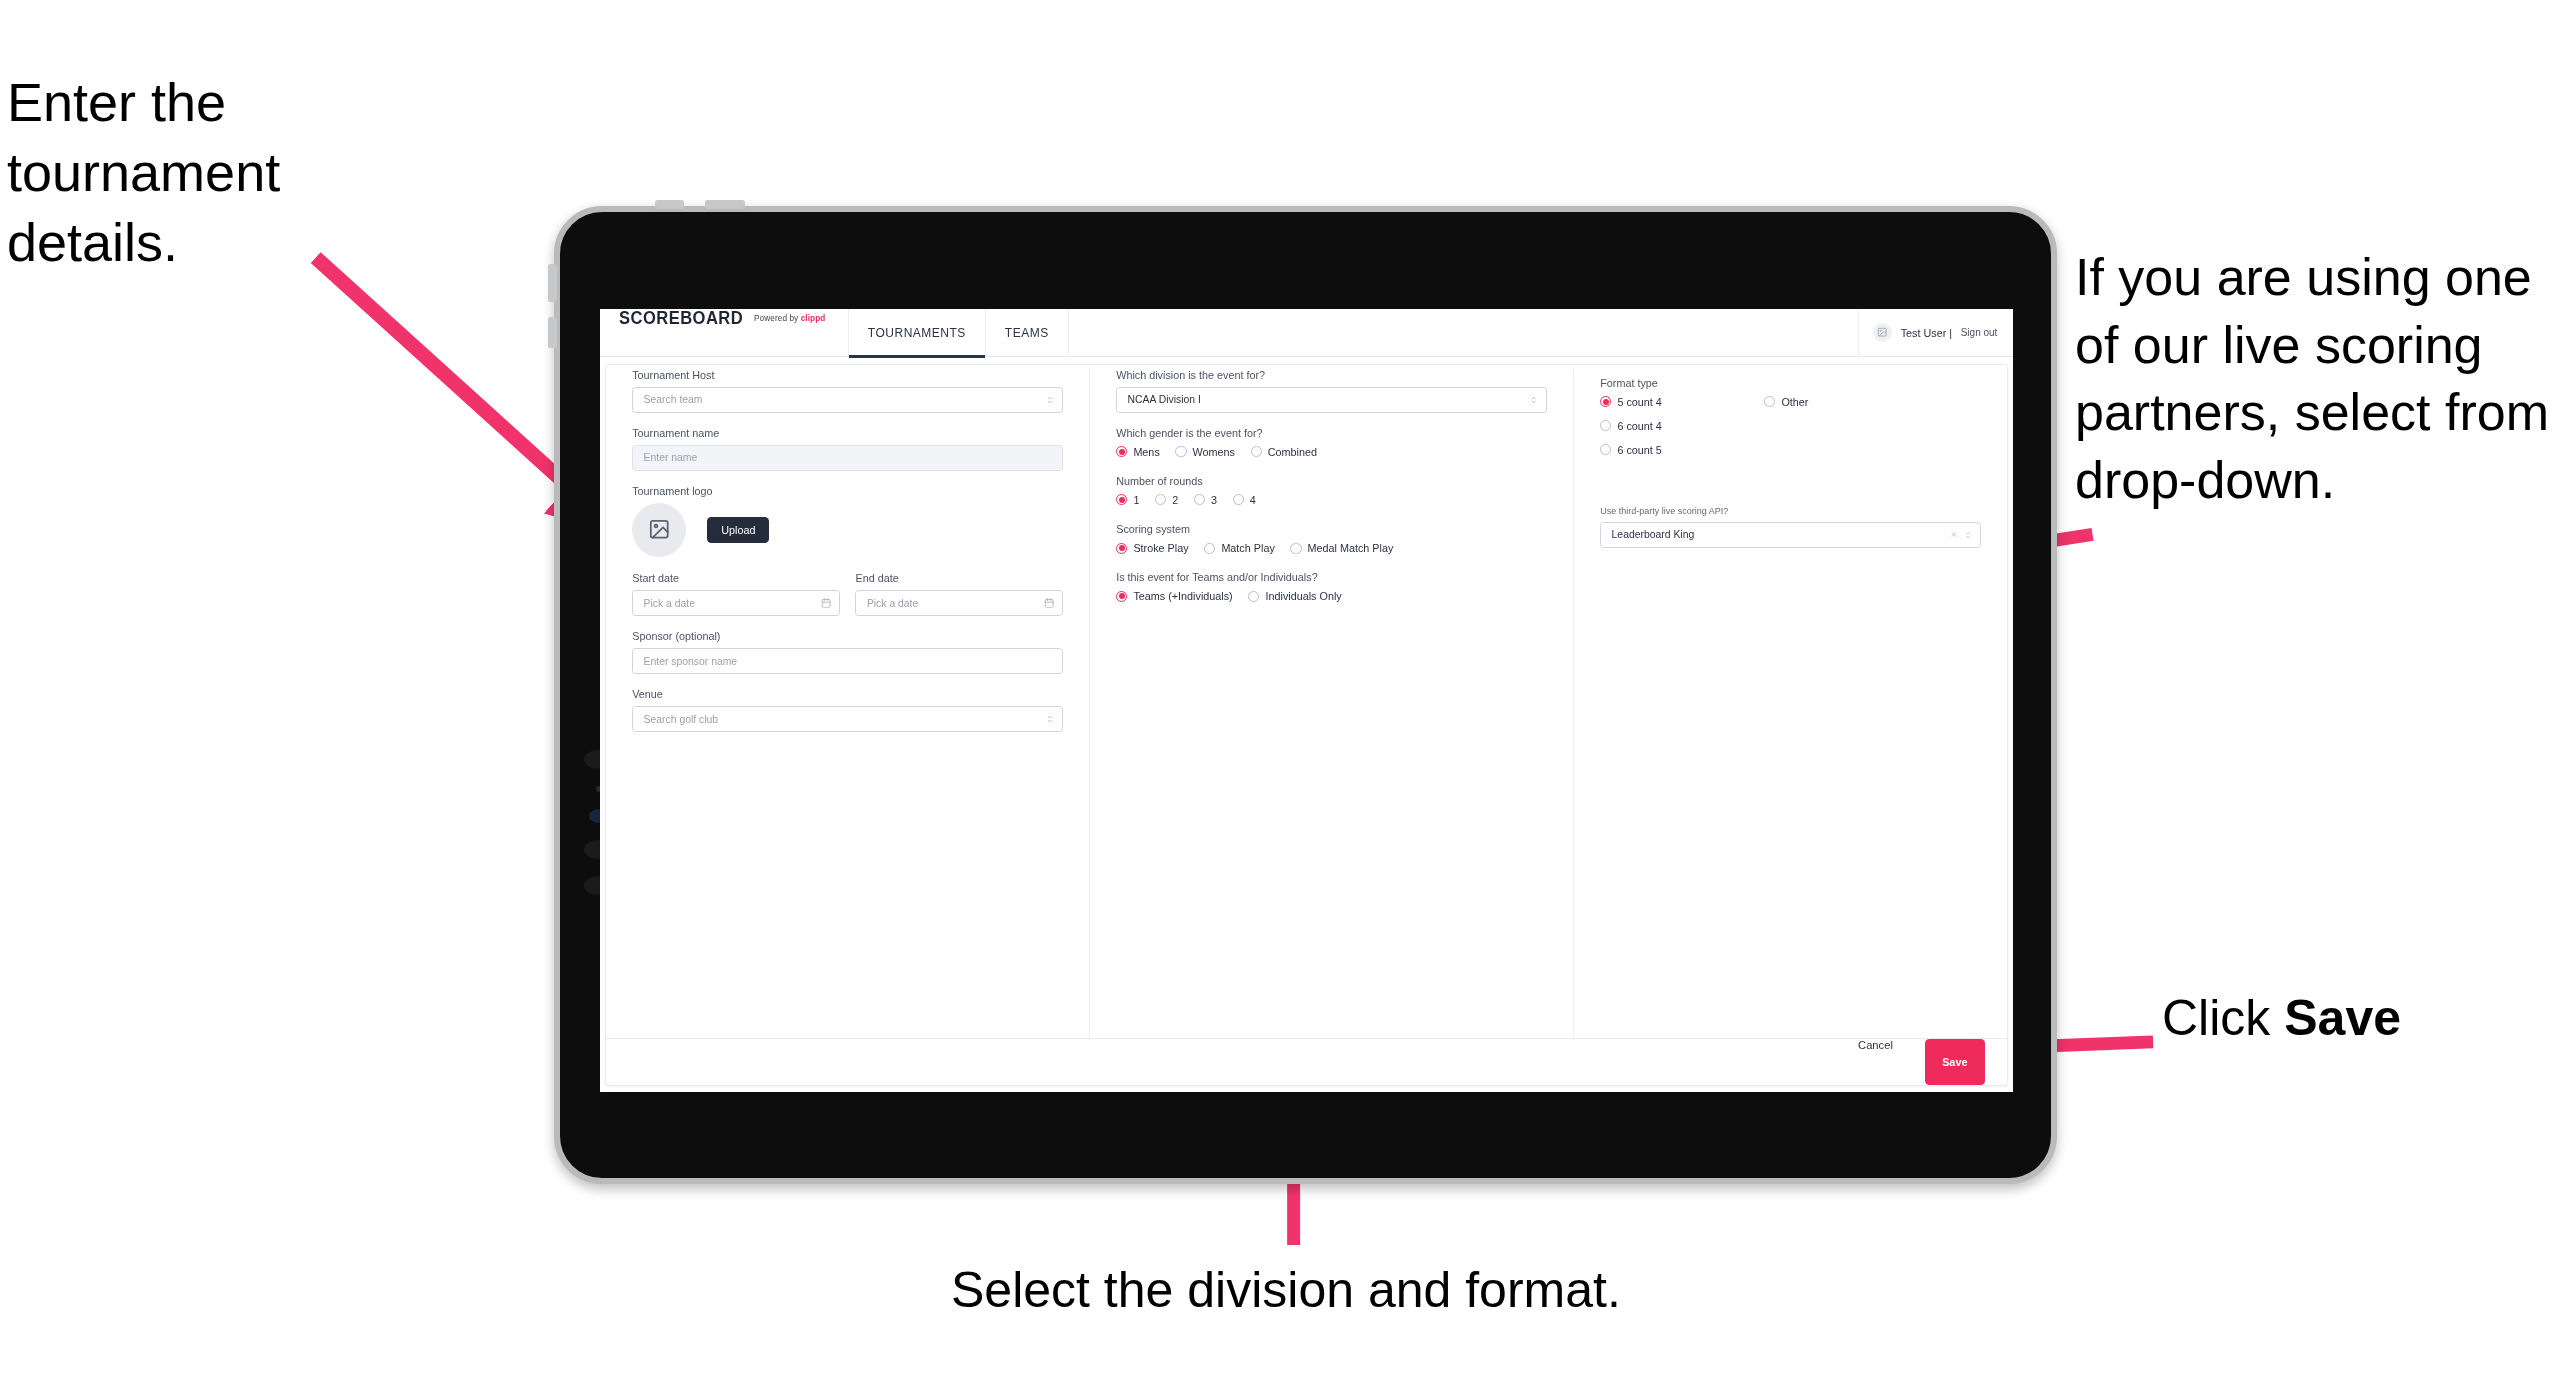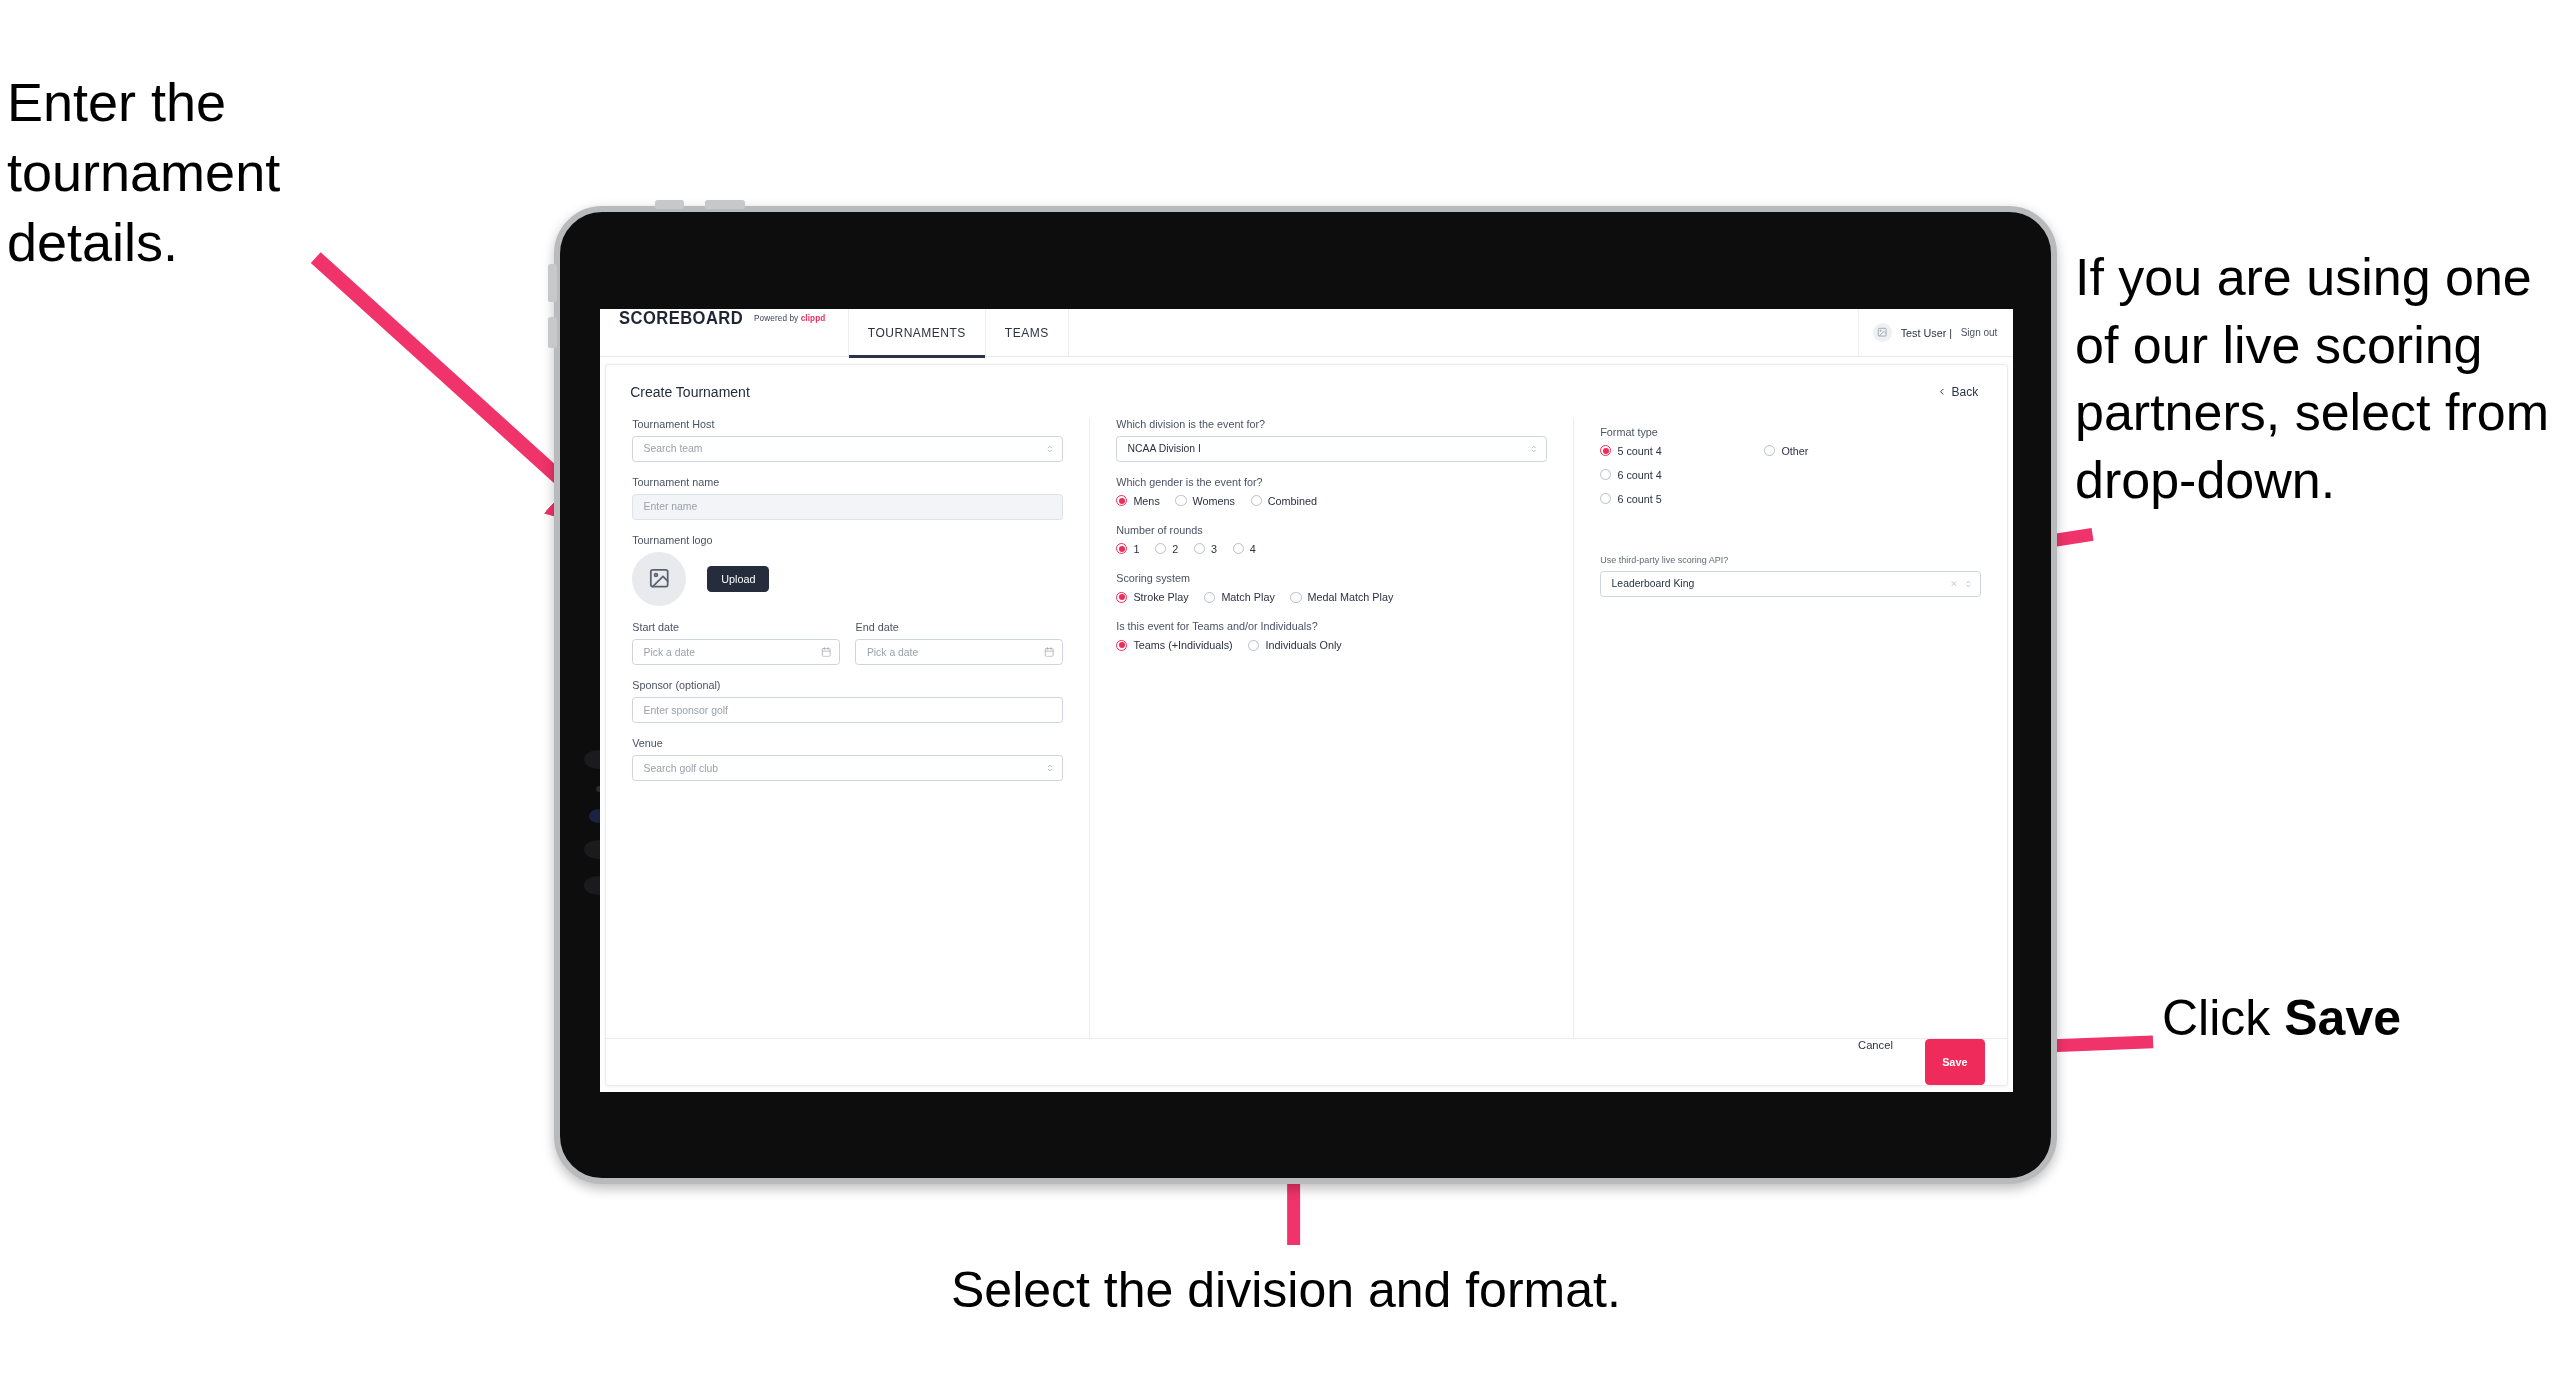--- a/index.html
+++ b/index.html
@@ -274,29 +274,20 @@
               <path d="M21 15l-5-5L5 21"></path>
             </svg>
           </div>
           <span id="user-name">Test User |</span>
           <span id="sign-out">Sign out</span>
         </div>
       </div>
 
       <div id="card">
 
-        <div id="card-head">
-          <div id="page-title">Create Tournament</div>
-          <div id="back-link">
-            <svg width="9.5" height="9.5" viewBox="0 0 24 24" fill="none" stroke="currentColor" stroke-width="2.4" stroke-linecap="round" stroke-linejoin="round">
-              <path d="M15 18l-6-6 6-6"></path>
-            </svg>
-            <span>Back</span>
-          </div>
-        </div>
 
         <div id="cols">
 
           <div class="col" id="col-left">
 
             <div class="fld-block">
               <label class="fld-label">Tournament Host</label>
               <div class="input">
                 <span>Search team</span>
                 <span class="endic">
@@ -352,21 +343,21 @@
                       <path d="M16 2v4M8 2v4M3 10h18"></path>
                     </svg>
                   </span>
                 </div>
               </div>
             </div>
 
             <div class="fld-block">
               <label class="fld-label">Sponsor (optional)</label>
               <div class="input">
-                <span>Enter sponsor golf</span>
+                <span>Enter sponsor name</span>
               </div>
             </div>
 
             <div class="fld-block">
               <label class="fld-label">Venue</label>
               <div class="input">
                 <span>Search golf club</span>
                 <span class="endic">
                   <svg width="9.5" height="9.5" viewBox="0 0 24 24" fill="none" stroke="currentColor" stroke-width="2.2" stroke-linecap="round" stroke-linejoin="round">
                     <path d="M8 9l4-4 4 4"></path>

